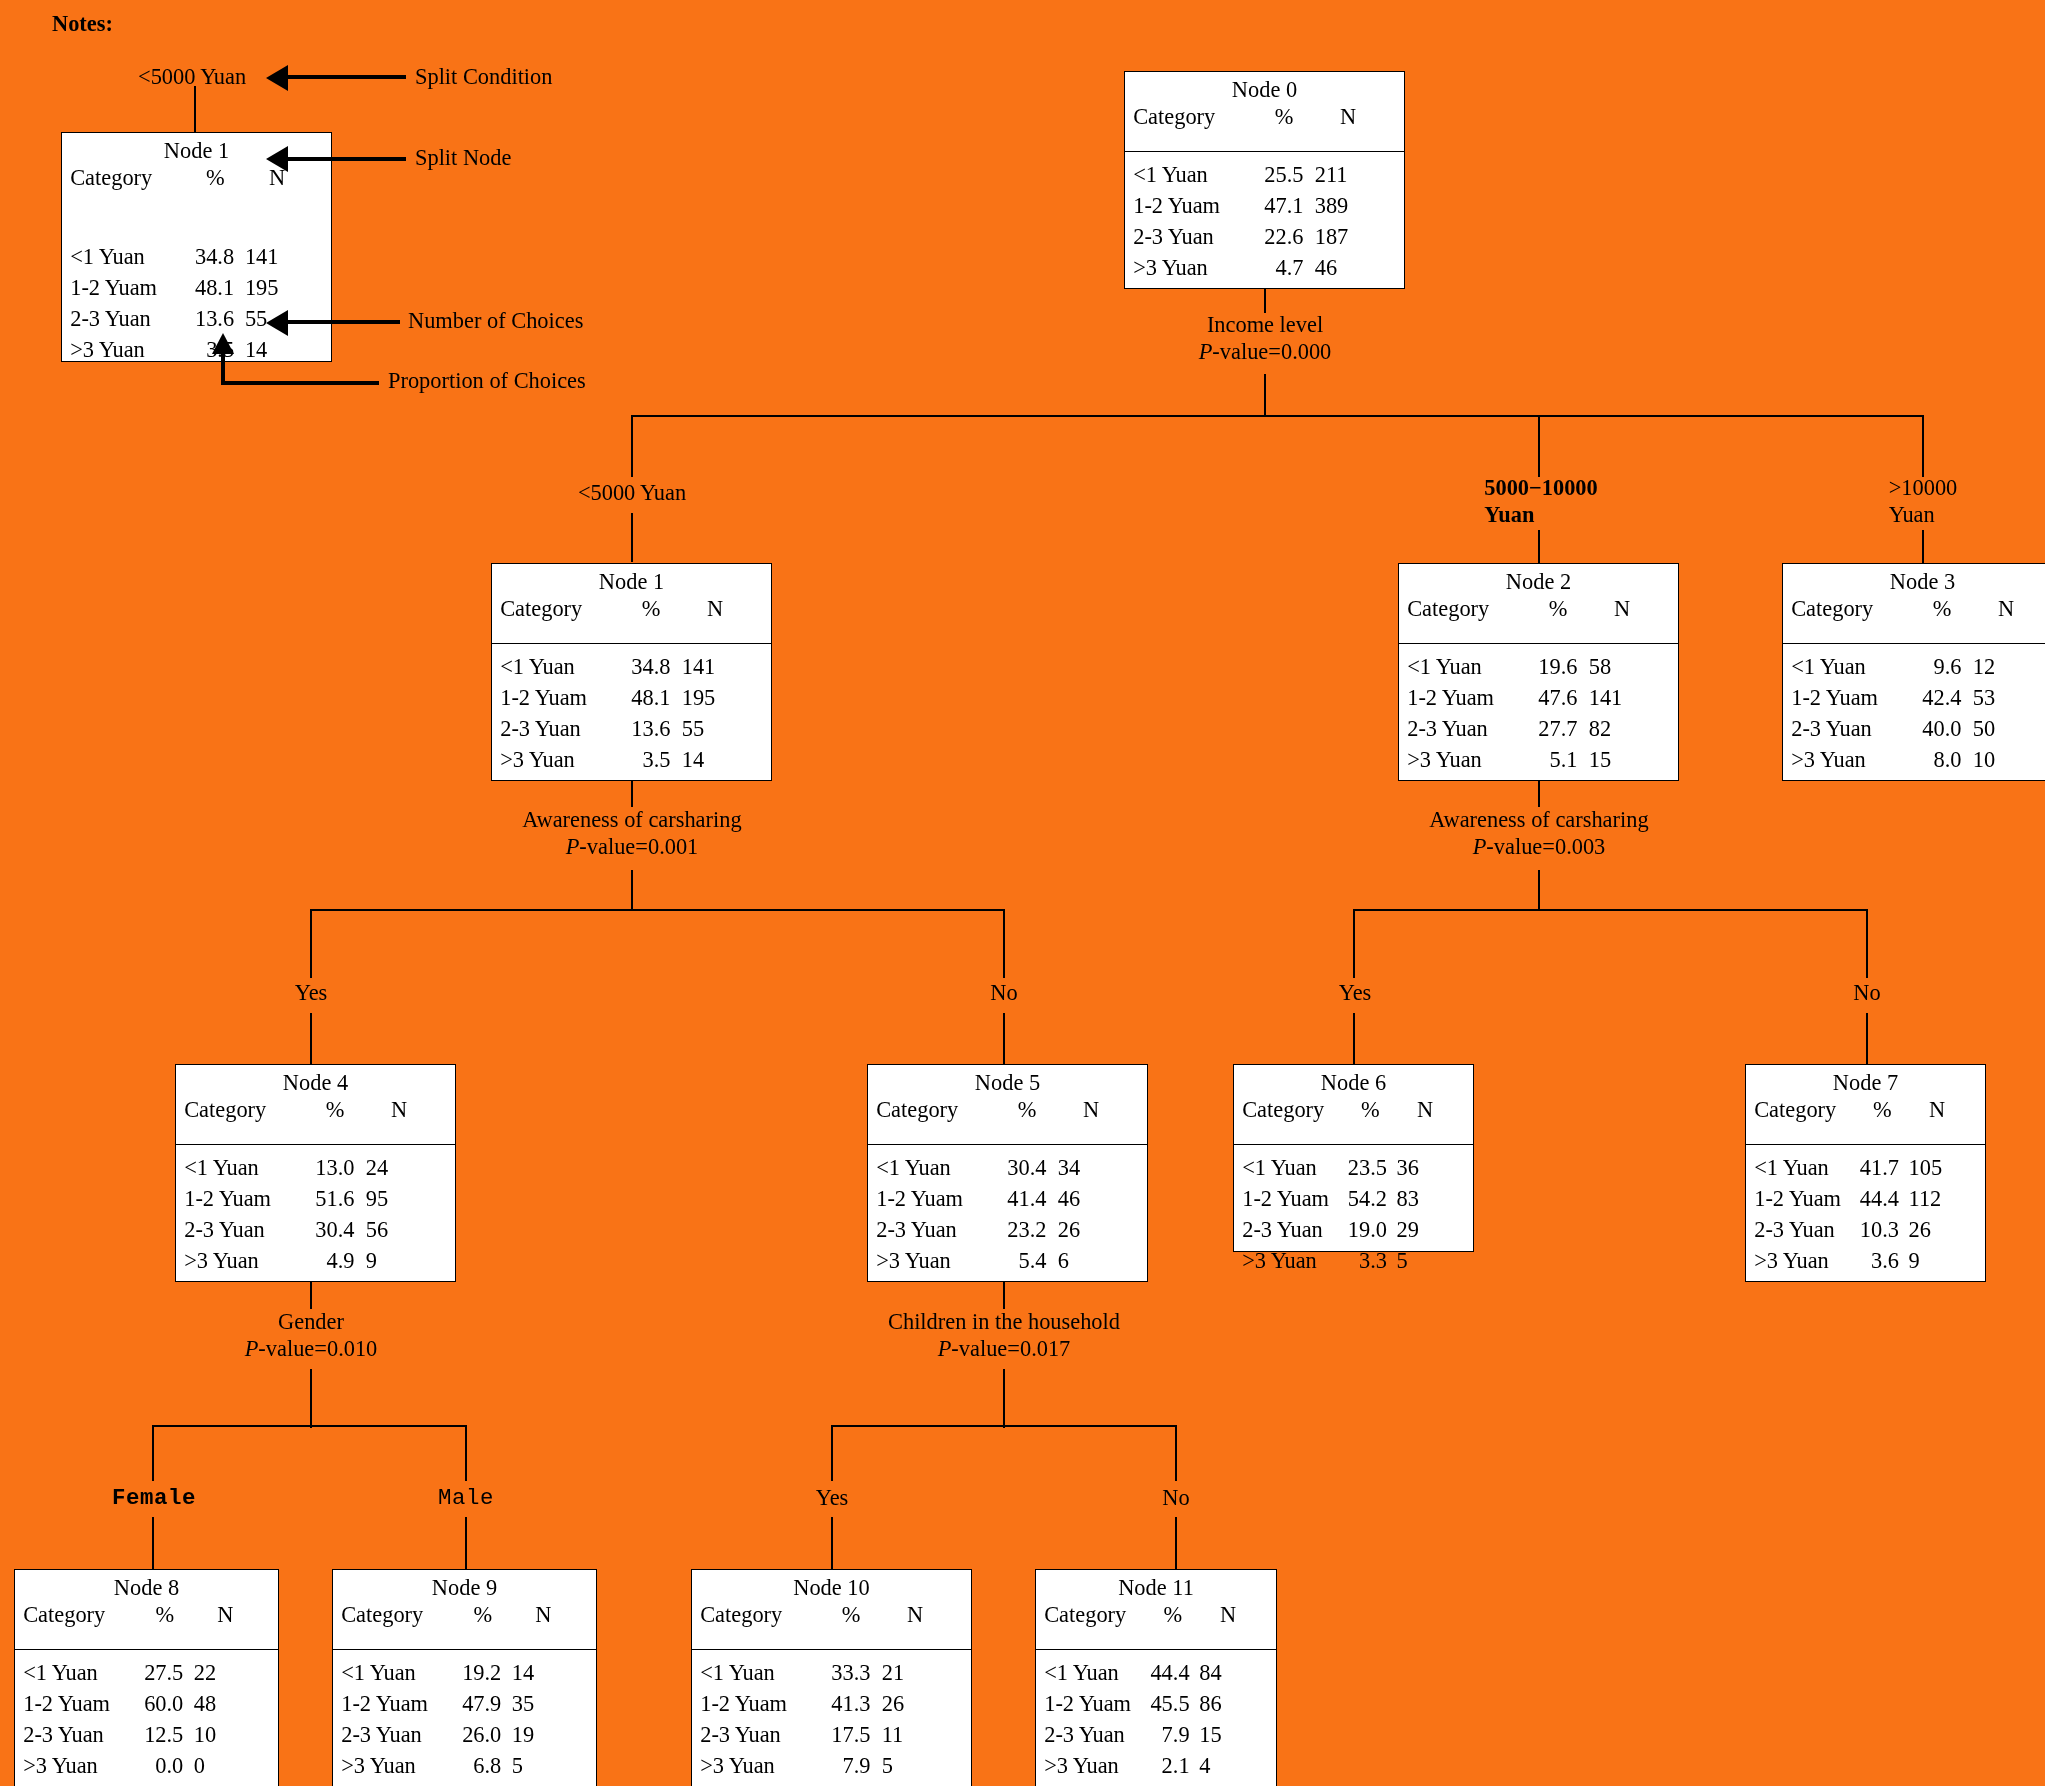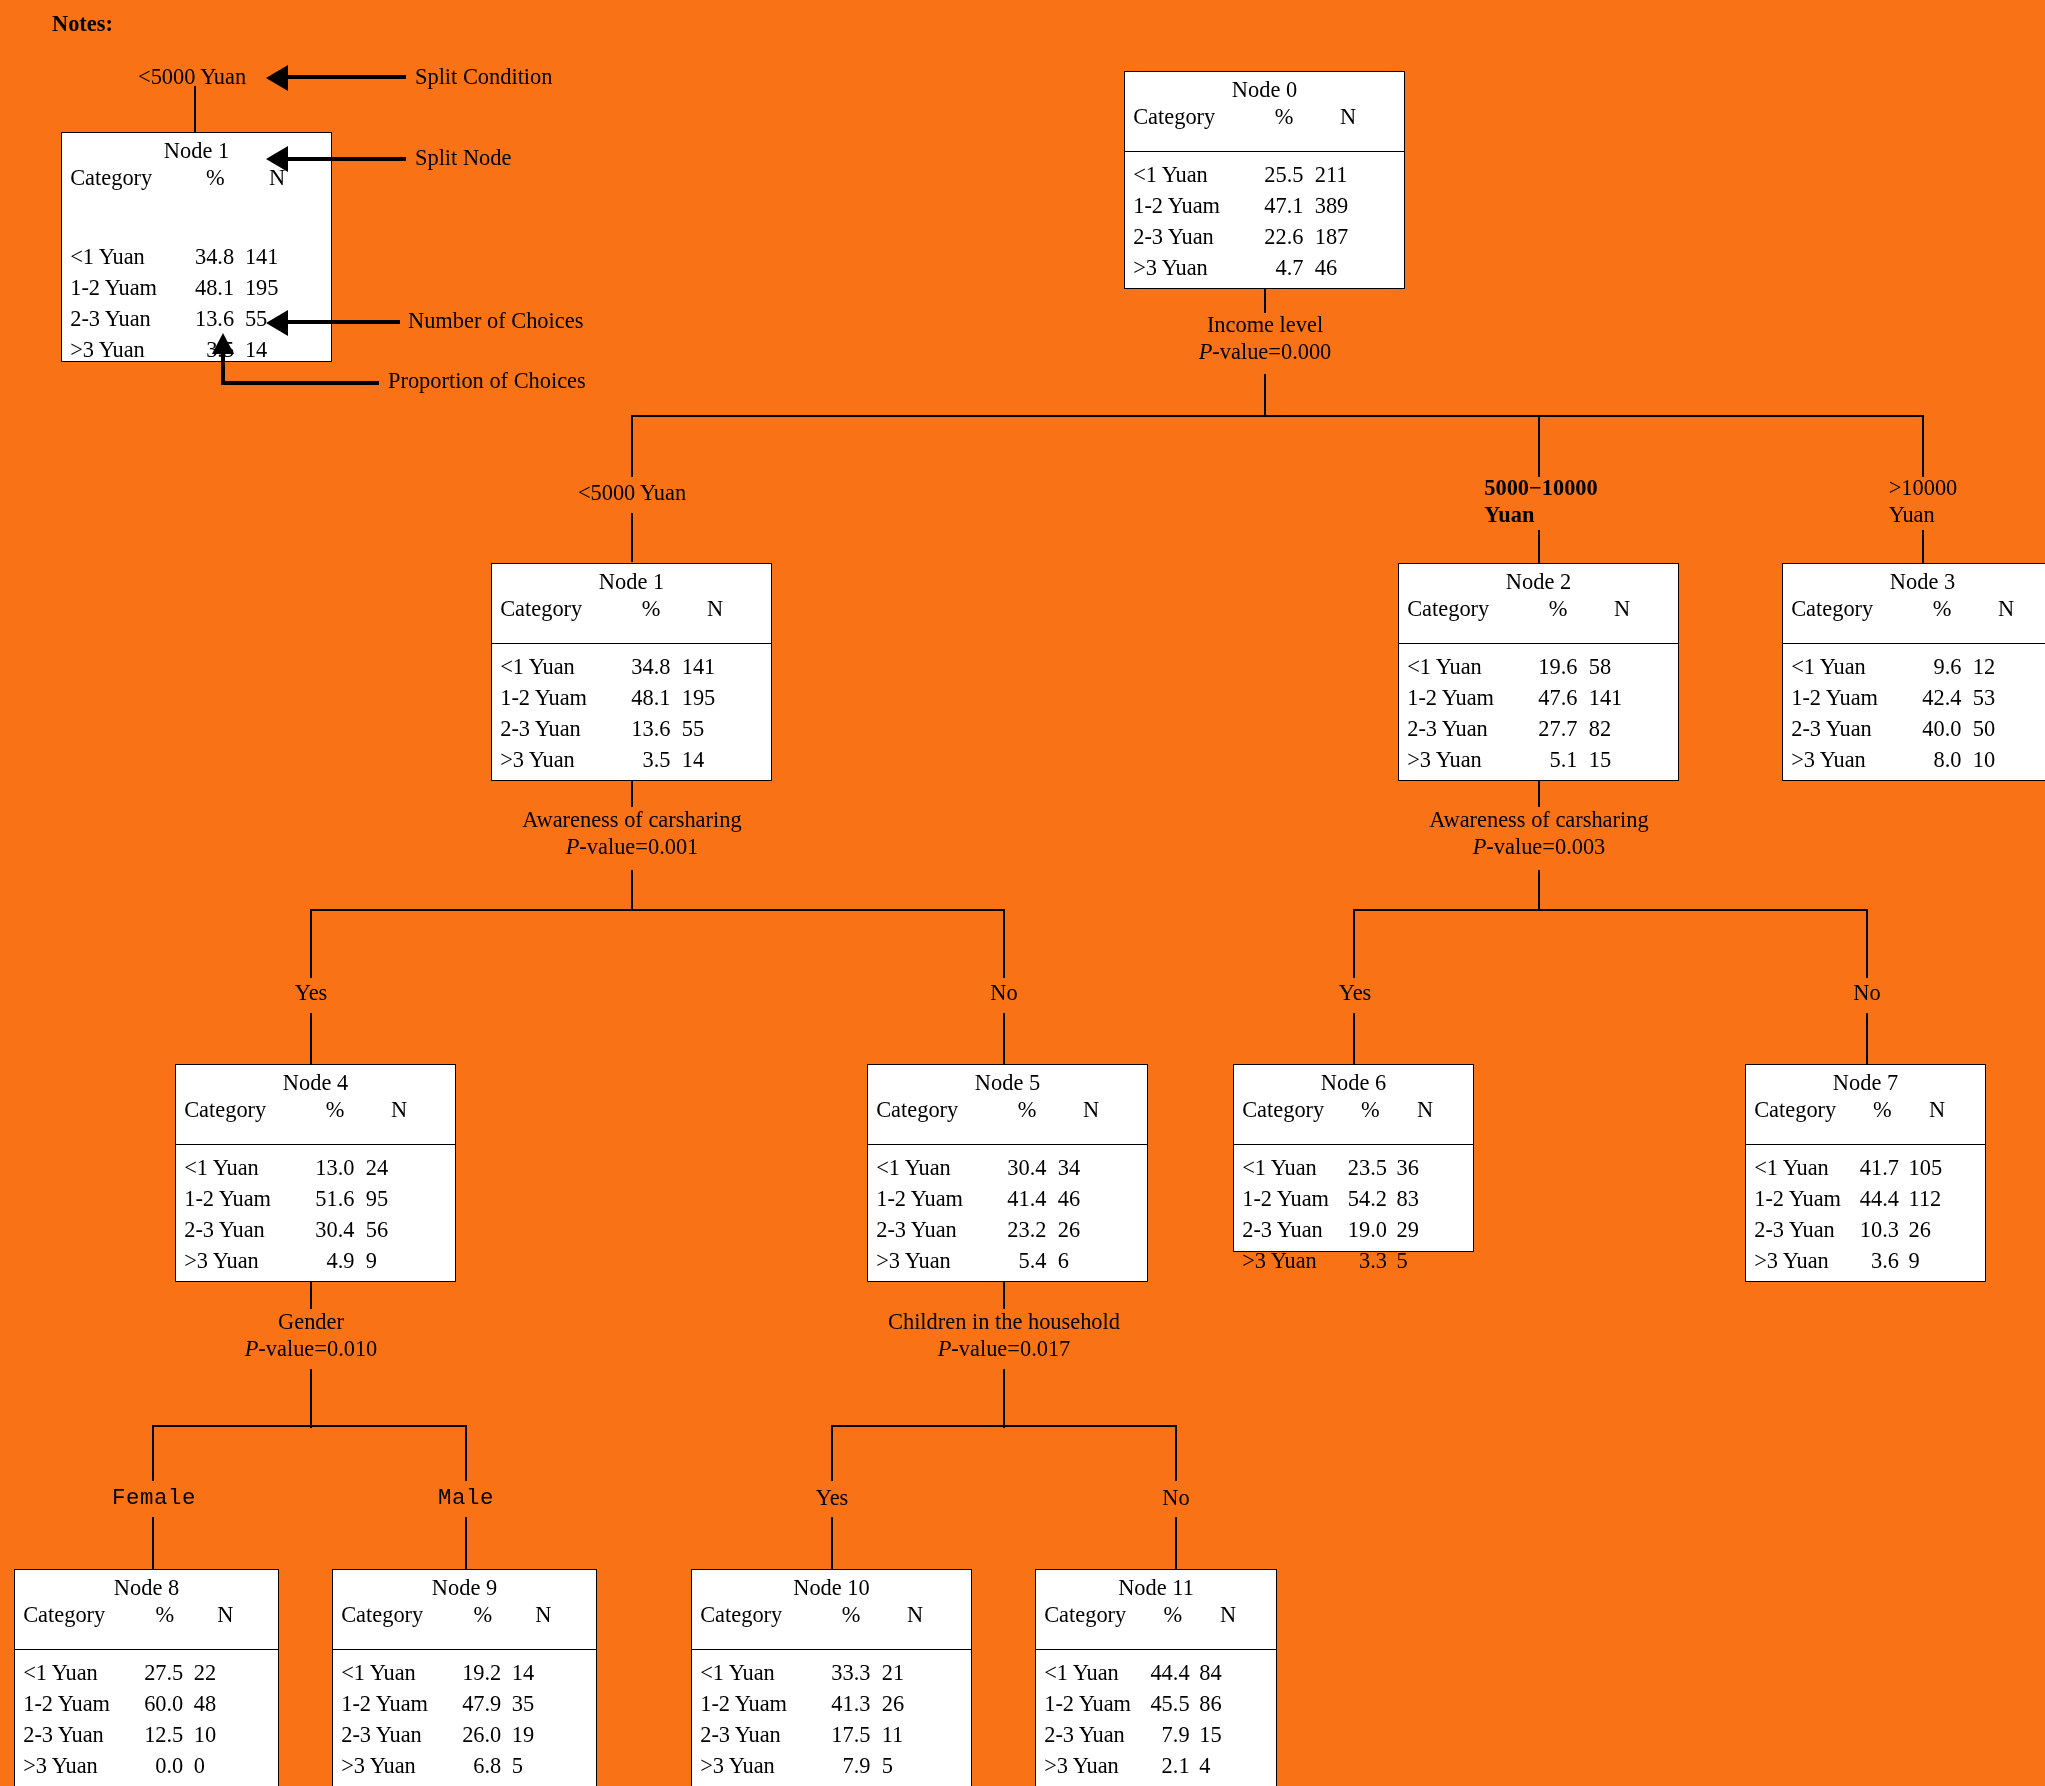--- a/index.html
+++ b/index.html
@@ -505,21 +505,21 @@
         <span class="r-pct">3.6</span>
         <span class="r-n">9</span>
       </div>
     </div>
   </div>
 
   <div class="vline" style="left:310px; top:1369px; height:59px;"></div>
   <div class="hline" style="left:152px; top:1425px; width:314px;"></div>
   <div class="vline" style="left:152px; top:1425px; height:56px;"></div>
   <div class="vline" style="left:465px; top:1425px; height:56px;"></div>
-  <div class="lbl center mono" style="left:154px; top:1485px;">Female</div>
+  <div class="lbl center mono" style="left:154px; top:1485px;font-weight:bold;">Female</div>
   <div class="lbl center mono" style="left:466px; top:1485px;">Male</div>
   <div class="vline" style="left:152px; top:1517px; height:54px;"></div>
   <div class="vline" style="left:465px; top:1517px; height:54px;"></div>
 
   <div class="vline" style="left:1003px; top:1369px; height:59px;"></div>
   <div class="hline" style="left:831px; top:1425px; width:346px;"></div>
   <div class="vline" style="left:831px; top:1425px; height:56px;"></div>
   <div class="vline" style="left:1175px; top:1425px; height:56px;"></div>
   <div class="lbl center" style="left:832px; top:1485px;">Yes</div>
   <div class="lbl center" style="left:1176px; top:1485px;">No</div>

